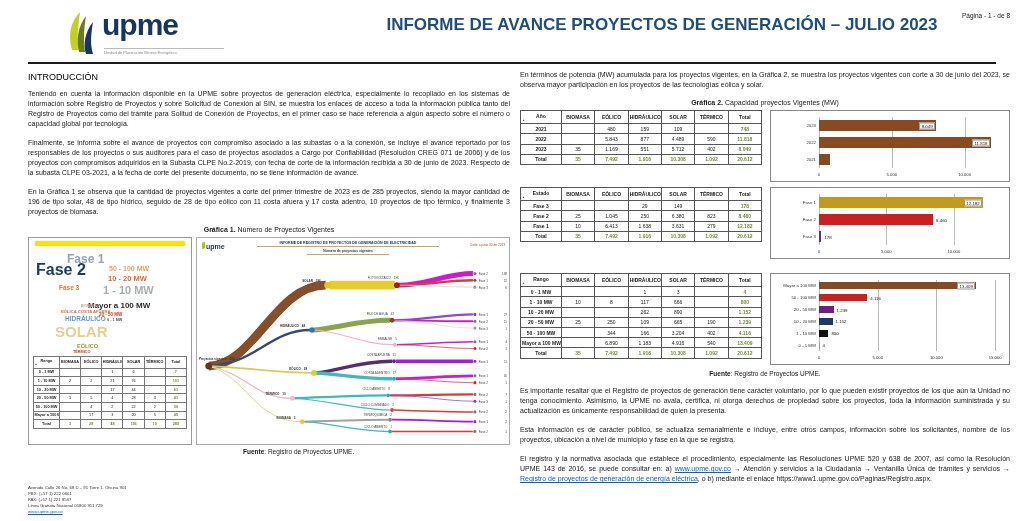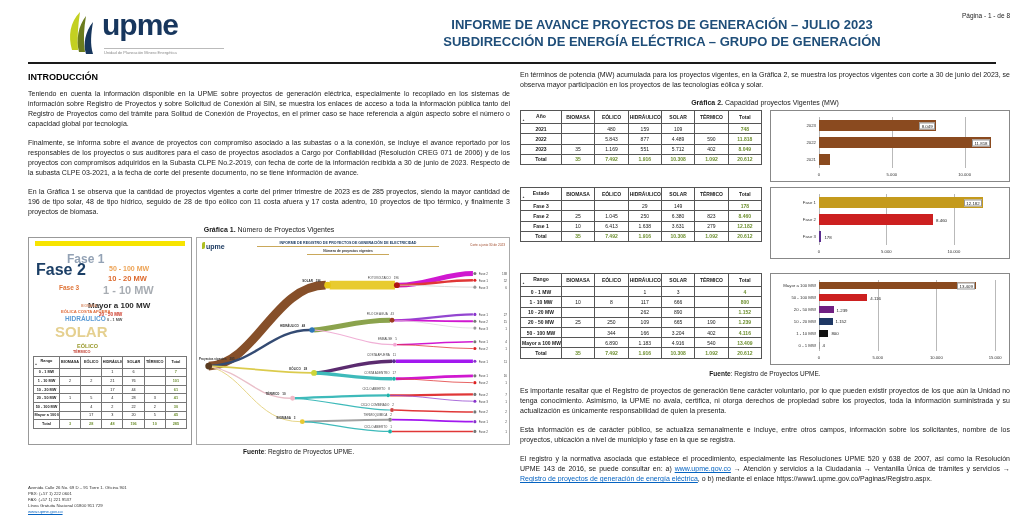--- a/index.html
+++ b/index.html
@@ -8,28 +8,28 @@
   .page { position:relative; width:1024px; height:521px; background:#ffffff; }
 
   
   .logo { position:absolute; left:66px; top:8px; width:180px; height:52px; }
   .logo-shapes { position:absolute; left:0; top:2px; width:34px; height:44px; }
   .logo-word { position:absolute; left:36px; top:0px; font-size:30px; font-weight:bold;
     color:#17365d; letter-spacing:-1px; }
   .logo-tag { position:absolute; left:38px; top:40px; font-size:4px; color:#8a8a8a;
     border-top:0.5px solid #bbb; padding-top:1px; width:120px; }
   .htitle { position:absolute; left:300px; top:16px; width:724px; text-align:center;
-    color:#1f4e79; font-weight:bold; font-size:13px; line-height:17px; }
+    color:#1f4e79; font-weight:bold; font-size:17px; line-height:17px; }
   .pagelab { position:absolute; right:14px; top:12px; font-size:6.5px; color:#222; }
   .hrule { position:absolute; left:28px; right:28px; top:62px; border-top:2px solid #1a1a1a; }
 
   
   .col-left  { position:absolute; left:28px;  top:72px; width:482px; }
   .col-right { position:absolute; left:520px; top:70px; width:490px; }
-  .h1 { font-size:9px; font-weight:bold; margin:0 0 7px; color:#000; }
+  .h1 { font-size:9px; font-weight:normal; margin:0 0 7px; color:#000; }
   .para { font-size:7px; line-height:10px; text-align:justify; margin:0 0 9px; }
   .cap { font-size:7px; text-align:center; margin:1px 0 4px; }
   .b { font-weight:bold; }
   .src { font-size:6.5px; margin:3px 0 6px; }
   a.lnk { color:#0563c1; text-decoration:underline; cursor:pointer; }
 
   
   .fig1 { display:flex; align-items:stretch; }
   .wordpanel { width:164px; border:1px solid #999; padding:3px 4px; height:208px; background:#fff; }
   .ybar { height:5px; background:#f7e400; margin:0 2px 2px; }
@@ -110,21 +110,20 @@
     <svg class="logo-shapes" viewBox="0 0 34 44">
       <path d="M6 40 C2 26 4 12 14 2 C12 16 11 28 12 40 Z" fill="#c3d021"></path>
       <path d="M13 42 C10 30 12 16 20 6 C18 18 17 30 19 42 Z" fill="#6b7c1e"></path>
       <path d="M20 44 C17 34 19 22 27 12 C25 24 24 34 27 44 Z" fill="#17365d"></path>
     </svg>
     <div class="logo-word">upme</div>
     <div class="logo-tag">Unidad de Planeación Minero Energética</div>
   </div>
   <div class="htitle">
     <div>INFORME DE AVANCE PROYECTOS DE GENERACIÓN – JULIO 2023</div>
-    <div>SUBDIRECCIÓN DE ENERGÍA ELÉCTRICA – GRUPO DE GENERACIÓN</div>
   </div>
   <div class="pagelab">Página - 1 - de 8</div>
   <div class="hrule"></div>
 
   <div class="col-left">
     <div class="h1">INTRODUCCIÓN</div>
     <p class="para">Teniendo en cuenta la información disponible en la UPME sobre proyectos de generación eléctrica, especialmente lo recopilado en los sistemas de información sobre Registro de Proyectos y sobre Solicitud de Conexión al SIN, se muestra los enlaces de acceso a toda la información pública tanto del Registro de Proyectos como del trámite para Solitud de Conexión de Proyectos, en el primer caso se hace referencia a algún aspecto sobre el número o capacidad global por tecnología.</p>
     <p class="para">Finalmente, se informa sobre el avance de proyectos con compromiso asociado a las subastas o a la conexión, se incluye el avance reportado por los responsables de los proyectos o sus auditores para el caso de proyectos asociados a Cargo por Confiabilidad (Resolución CREG 071 de 2006) y de los proyectos con compromisos adquiridos en la Subasta CLPE No.2-2019, con fecha de corte de la información recibida a 30 de junio de 2023. Respecto de la subasta CLPE 03-2021, a la fecha de corte del presente documento, no se tiene información de avance.</p>
     <p class="para">En la Gráfica 1 se observa que la cantidad de proyectos vigentes a corte del primer trimestre de 2023 es de 285 proyectos, siendo la mayor cantidad de 196 de tipo solar, 48 de tipo hídrico, seguido de 28 de tipo eólico con 11 costa afuera y 17 costa adentro, 10 proyectos de tipo térmico, y finalmente 3 proyectos de biomasa.</p>
 

